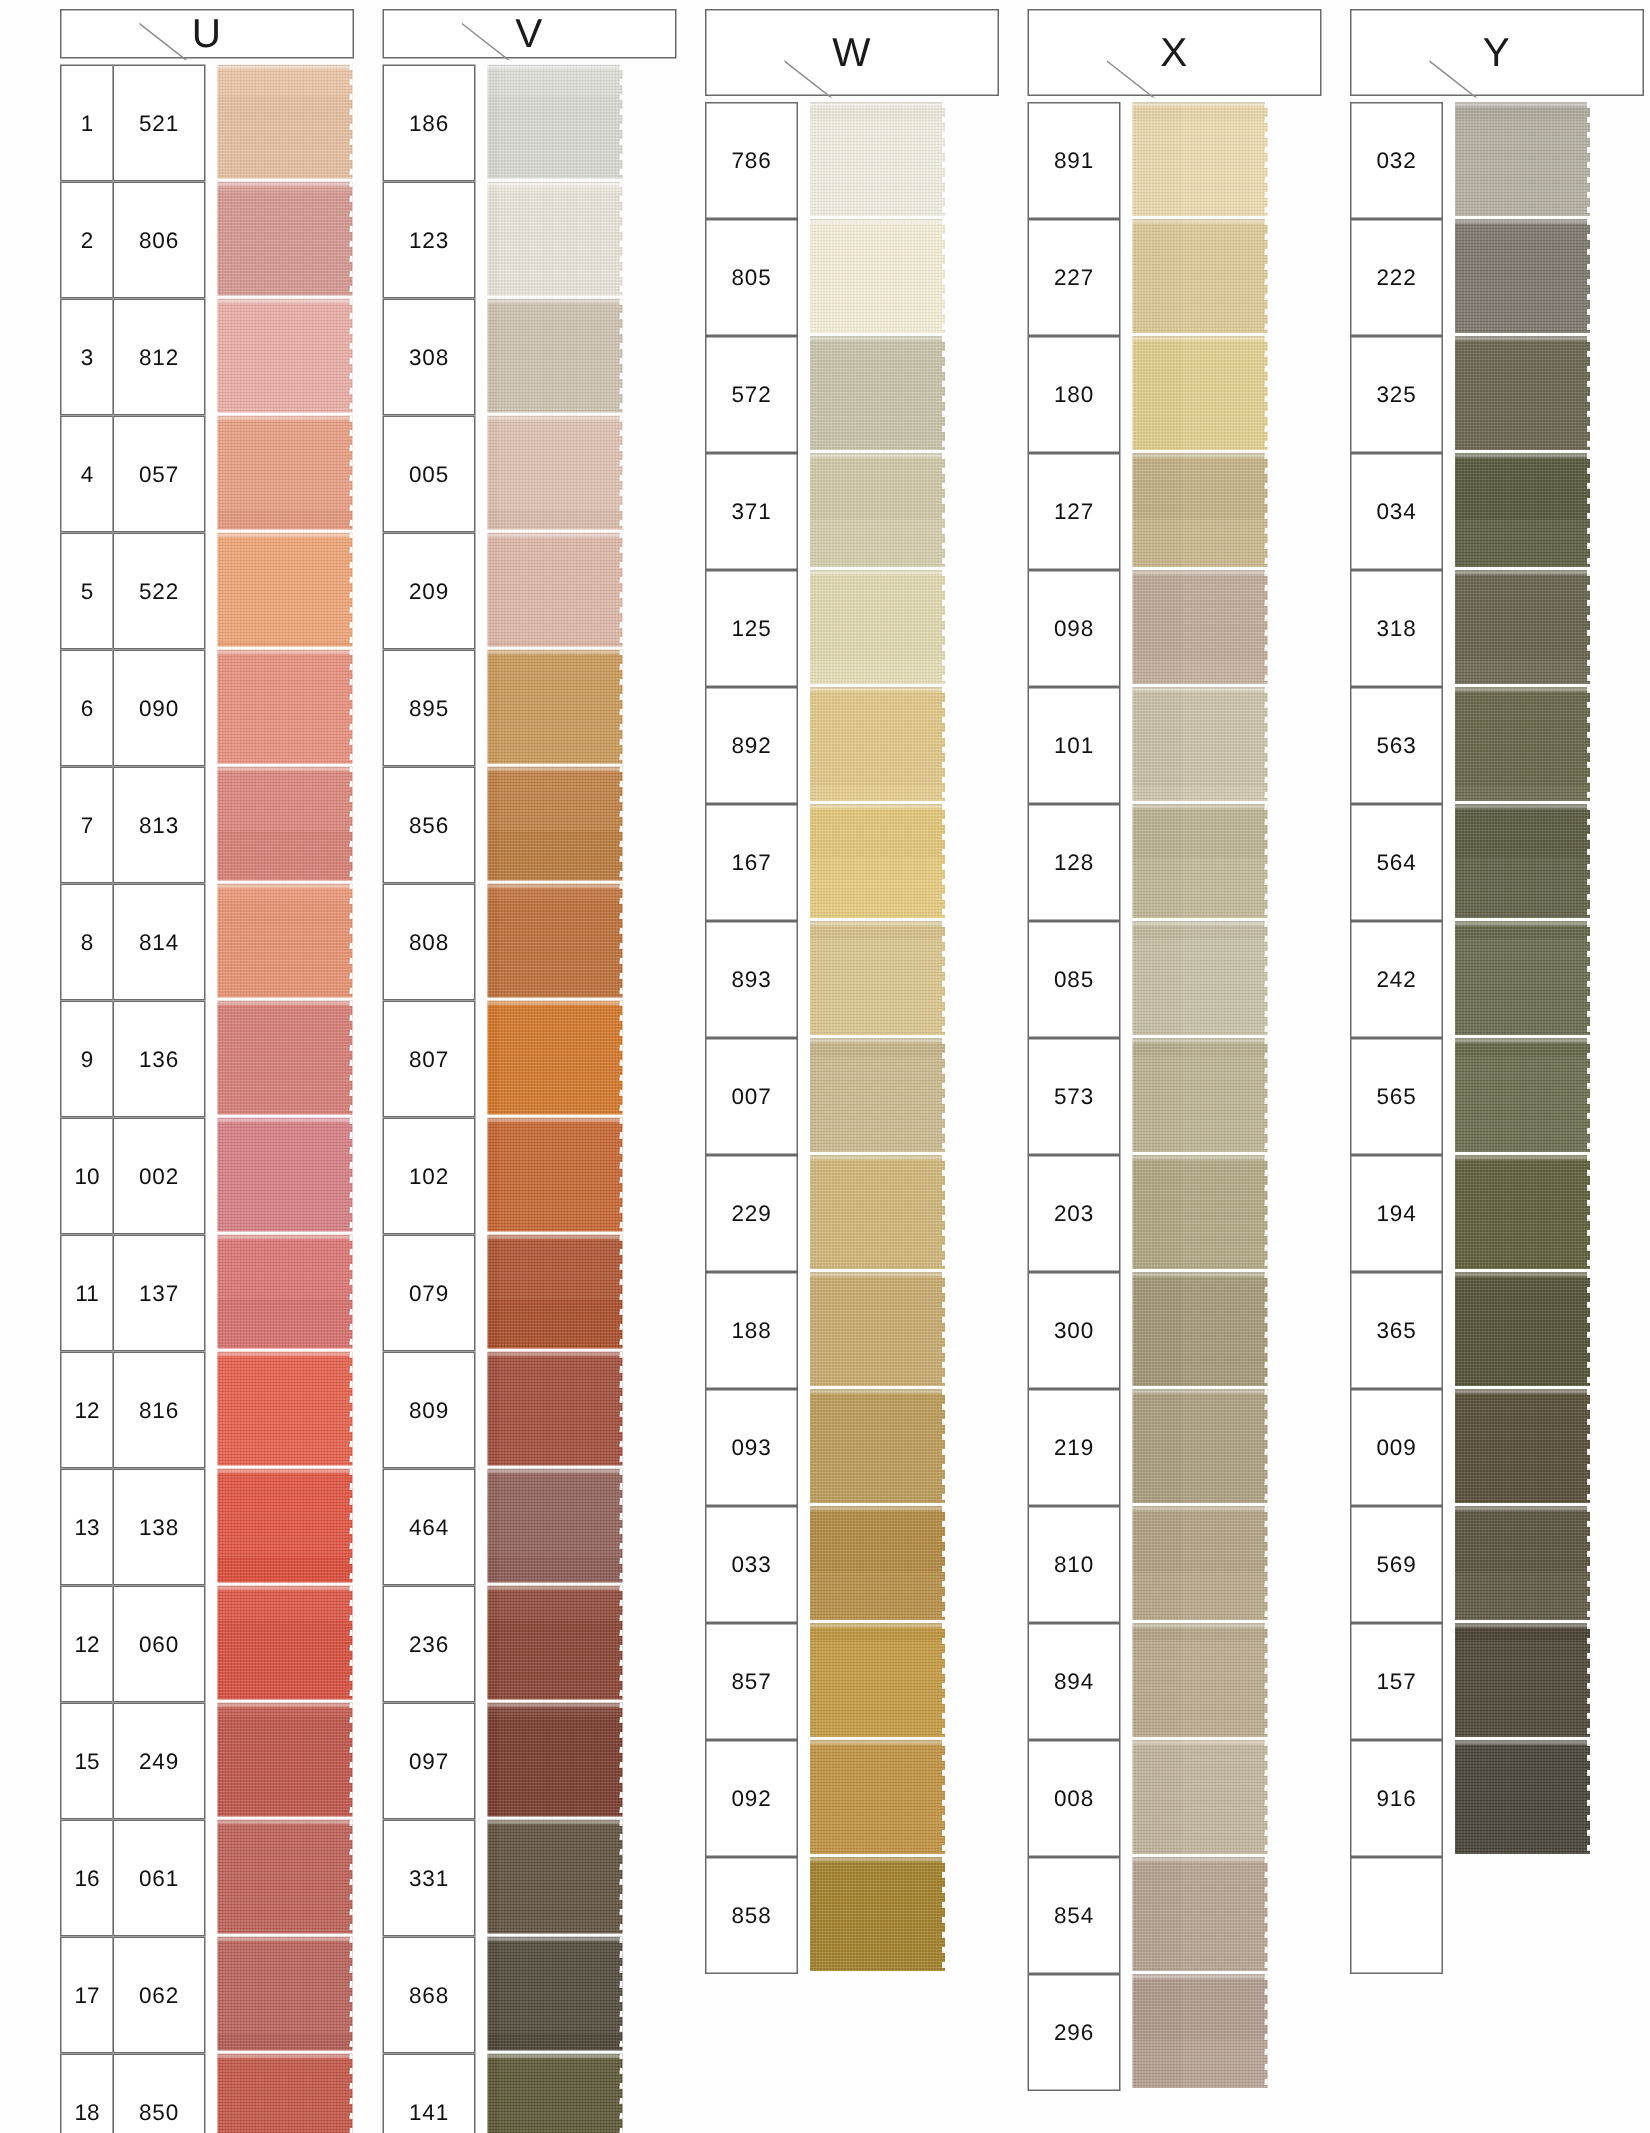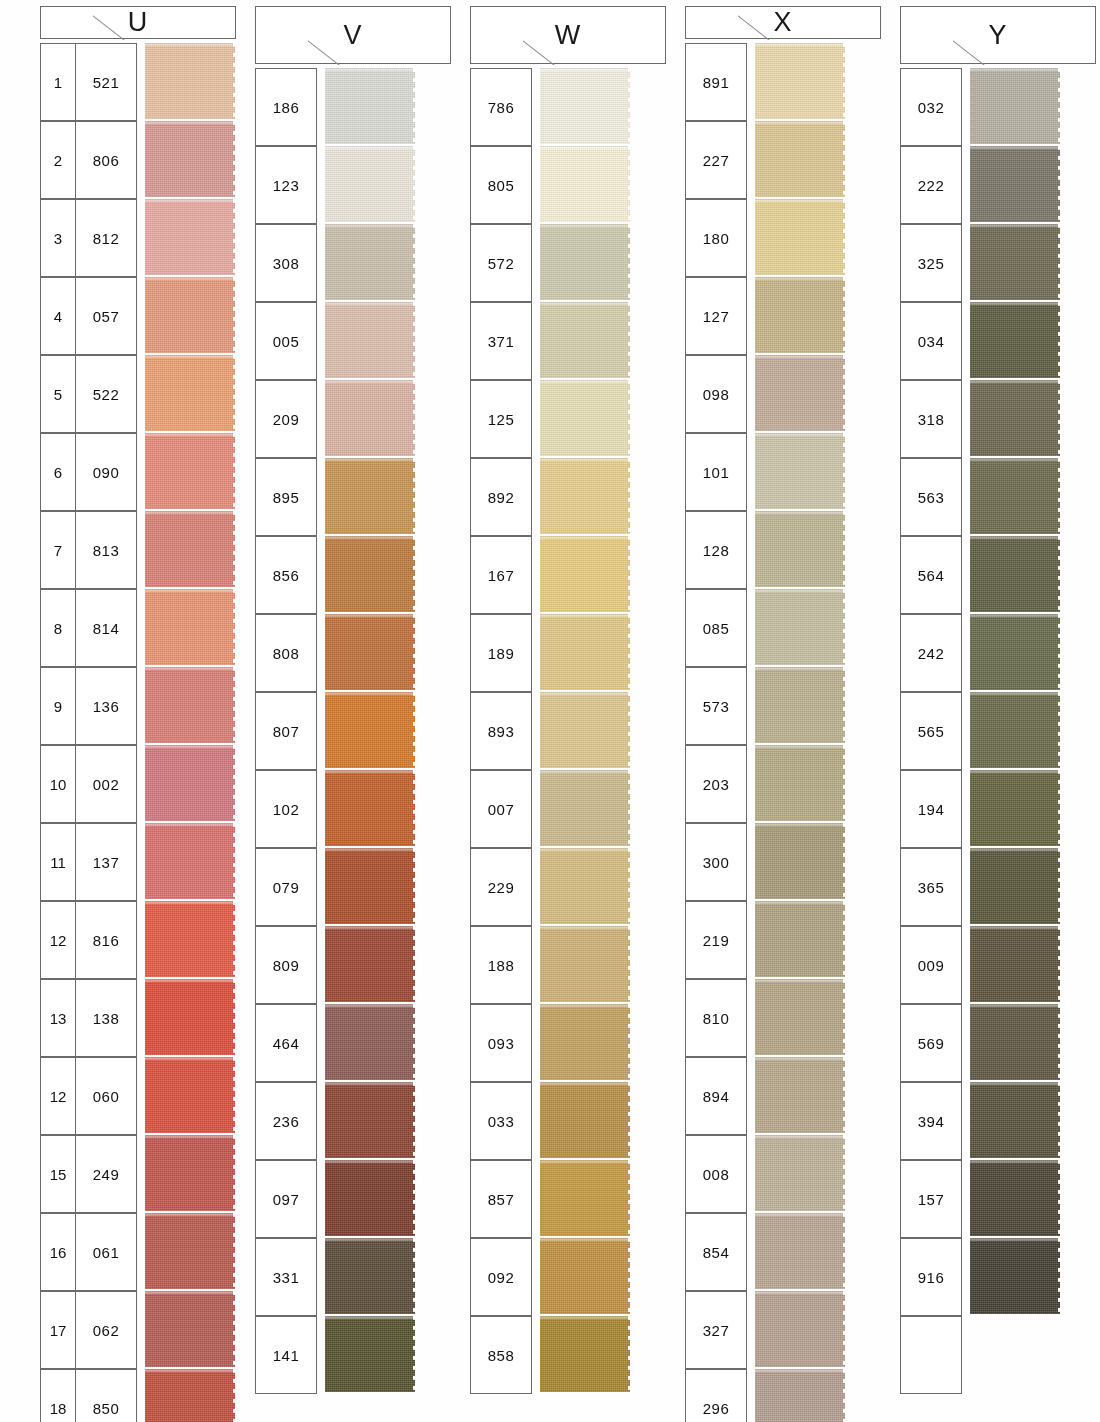--- a/index.html
+++ b/index.html
@@ -549,20 +549,31 @@
           <div class="swatch-wrap">
             <div class="swatch" style="background-color: rgb(91, 75, 56);">
               <div class="top-fold"></div>
               <div class="pink-edge">
                 <div class="teeth"></div>
               </div>
             </div>
           </div>
         </div>
         <div class="row">
+          <div class="cell-code">868</div>
+          <div class="swatch-wrap">
+            <div class="swatch" style="background-color: rgb(74, 68, 52);">
+              <div class="top-fold"></div>
+              <div class="pink-edge">
+                <div class="teeth"></div>
+              </div>
+            </div>
+          </div>
+        </div>
+        <div class="row">
           <div class="cell-code">141</div>
           <div class="swatch-wrap">
             <div class="swatch" style="background-color: rgb(85, 81, 47);">
               <div class="top-fold"></div>
               <div class="pink-edge">
                 <div class="teeth"></div>
               </div>
             </div>
           </div>
         </div>
@@ -645,31 +656,20 @@
           <div class="swatch-wrap">
             <div class="swatch" style="background-color: rgb(233, 205, 126);">
               <div class="top-fold"></div>
               <div class="pink-edge">
                 <div class="teeth"></div>
               </div>
             </div>
           </div>
         </div>
         <div class="row">
-          <div class="cell-code">189</div>
-          <div class="swatch-wrap">
-            <div class="swatch" style="background-color: rgb(227, 200, 135);">
-              <div class="top-fold"></div>
-              <div class="pink-edge">
-                <div class="teeth"></div>
-              </div>
-            </div>
-          </div>
-        </div>
-        <div class="row">
           <div class="cell-code">893</div>
           <div class="swatch-wrap">
             <div class="swatch" style="background-color: rgb(221, 199, 142);">
               <div class="top-fold"></div>
               <div class="pink-edge">
                 <div class="teeth"></div>
               </div>
             </div>
           </div>
         </div>
@@ -939,31 +939,20 @@
           <div class="swatch-wrap">
             <div class="swatch" style="background-color: rgb(187, 167, 148);">
               <div class="top-fold"></div>
               <div class="pink-edge">
                 <div class="teeth"></div>
               </div>
             </div>
           </div>
         </div>
         <div class="row">
-          <div class="cell-code">327</div>
-          <div class="swatch-wrap">
-            <div class="swatch" style="background-color: rgb(183, 162, 145);">
-              <div class="top-fold"></div>
-              <div class="pink-edge">
-                <div class="teeth"></div>
-              </div>
-            </div>
-          </div>
-        </div>
-        <div class="row">
           <div class="cell-code">296</div>
           <div class="swatch-wrap">
             <div class="swatch" style="background-color: rgb(180, 158, 145);">
               <div class="top-fold"></div>
               <div class="pink-edge">
                 <div class="teeth"></div>
               </div>
             </div>
           </div>
         </div>
@@ -1112,31 +1101,20 @@
           <div class="swatch-wrap">
             <div class="swatch" style="background-color: rgb(94, 87, 66);">
               <div class="top-fold"></div>
               <div class="pink-edge">
                 <div class="teeth"></div>
               </div>
             </div>
           </div>
         </div>
         <div class="row">
-          <div class="cell-code">394</div>
-          <div class="swatch-wrap">
-            <div class="swatch" style="background-color: rgb(87, 81, 60);">
-              <div class="top-fold"></div>
-              <div class="pink-edge">
-                <div class="teeth"></div>
-              </div>
-            </div>
-          </div>
-        </div>
-        <div class="row">
           <div class="cell-code">157</div>
           <div class="swatch-wrap">
             <div class="swatch" style="background-color: rgb(74, 68, 52);">
               <div class="top-fold"></div>
               <div class="pink-edge">
                 <div class="teeth"></div>
               </div>
             </div>
           </div>
         </div>

